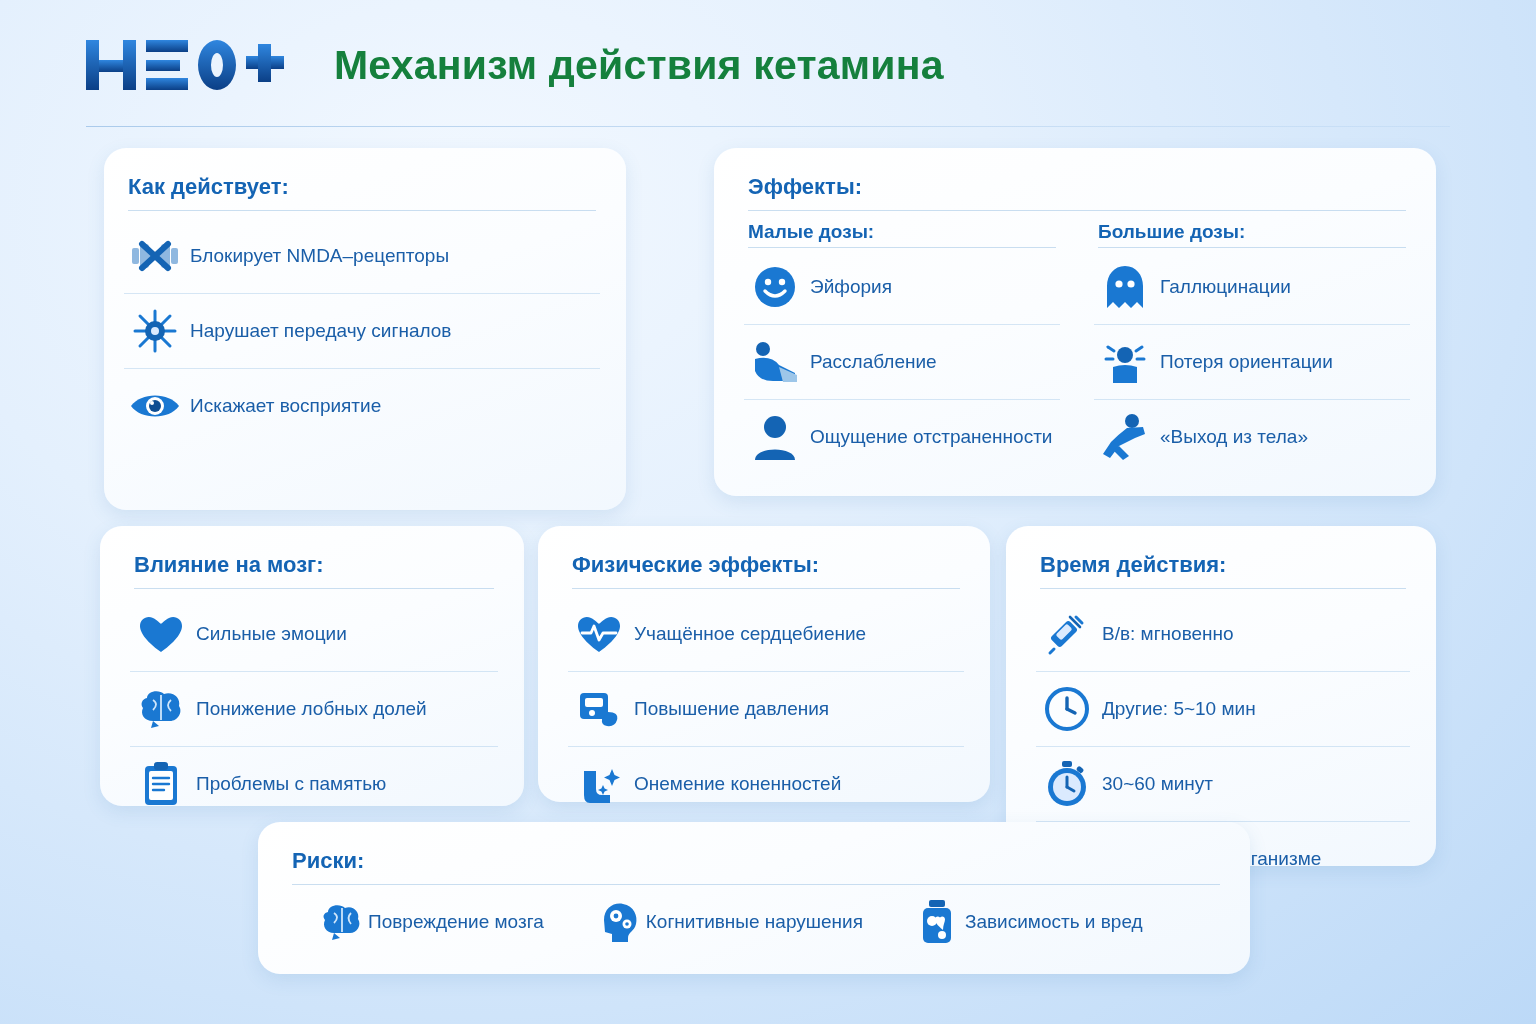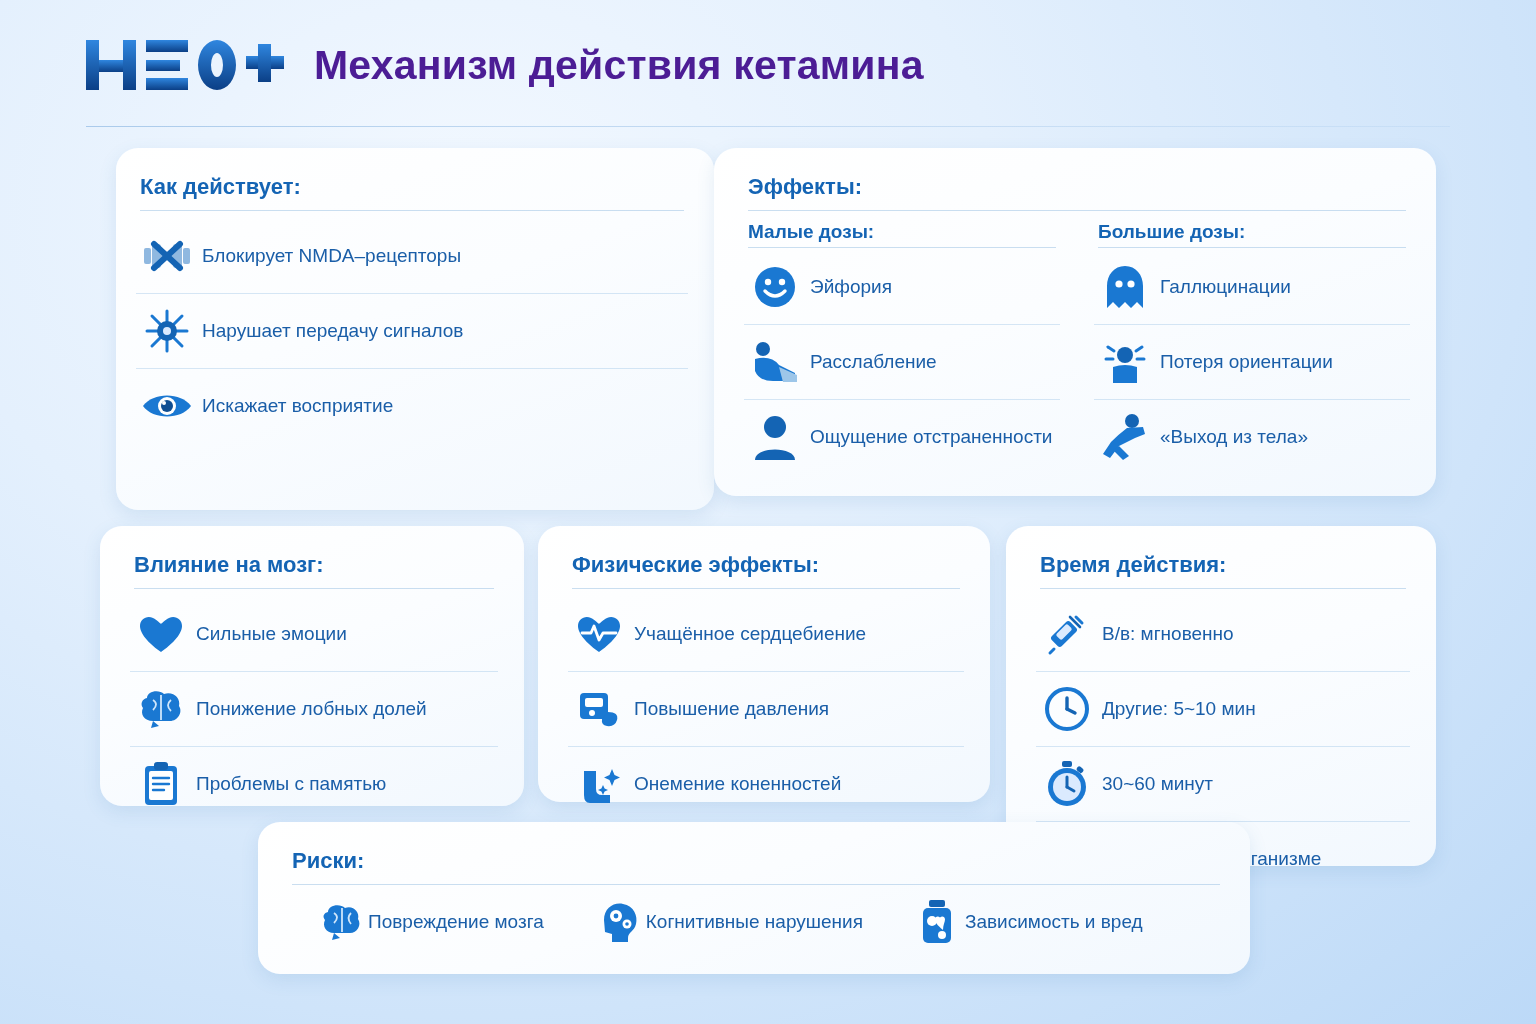--- a/index.html
+++ b/index.html
@@ -27,23 +27,23 @@
   .logo {
     position: relative;
     width: 200px;
     height: 62px;
     flex: none;
   }
   .logo svg { display: block; }
   .page-title {
     font-size: 41px;
     font-weight: bold;
-    color: #4c1d95;
+    color: #15803d;
     letter-spacing: .2px;
-    margin-left: 28px;
+    margin-left: 48px;
     white-space: nowrap;
   }
   .header-rule {
     position: absolute;
     left: 86px;
     right: 86px;
     top: 126px;
     height: 1px;
     background: linear-gradient(to right, rgba(120,170,220,.55), rgba(120,170,220,.12));
   }
@@ -97,21 +97,21 @@
     color: #1464b4;
     margin: 2px 0 4px 4px;
   }
   .sub-rule {
     height: 1px;
     background: rgba(150,190,225,.5);
     margin: 4px 4px 2px 4px;
   }
 
   
-  #card-how      { left: 116px;  top: 148px;  width: 598px;  height: 362px; padding-left: 20px; }
+  #card-how      { left: 104px;  top: 148px;  width: 522px;  height: 362px; padding-left: 20px; }
   #card-effects  { left: 714px;  top: 148px;  width: 722px;  height: 348px; }
   #card-brain    { left: 100px;  top: 526px;  width: 424px;  height: 280px; }
   #card-physical { left: 538px;  top: 526px;  width: 452px;  height: 276px; }
   #card-timing   { left: 1006px; top: 526px;  width: 430px;  height: 340px; }
   #card-risks    { left: 258px;  top: 822px;  width: 992px;  height: 152px; }
 
   .effects-cols {
     display: flex;
     gap: 34px;
   }

